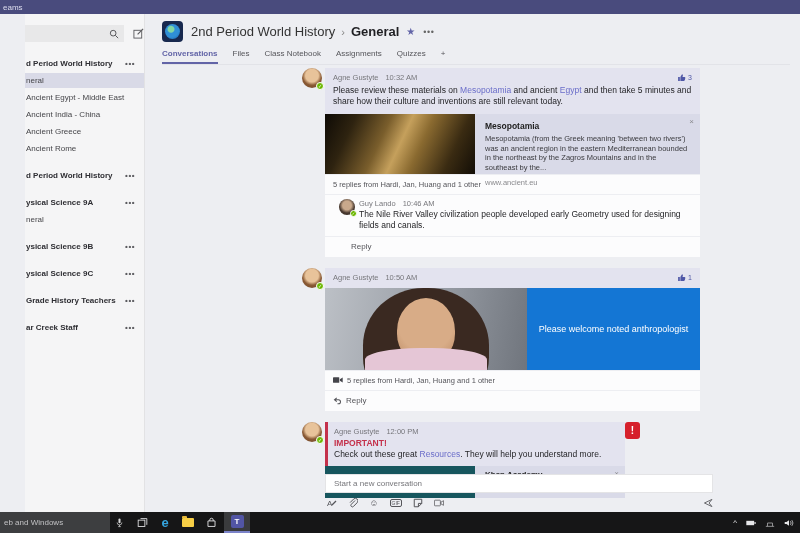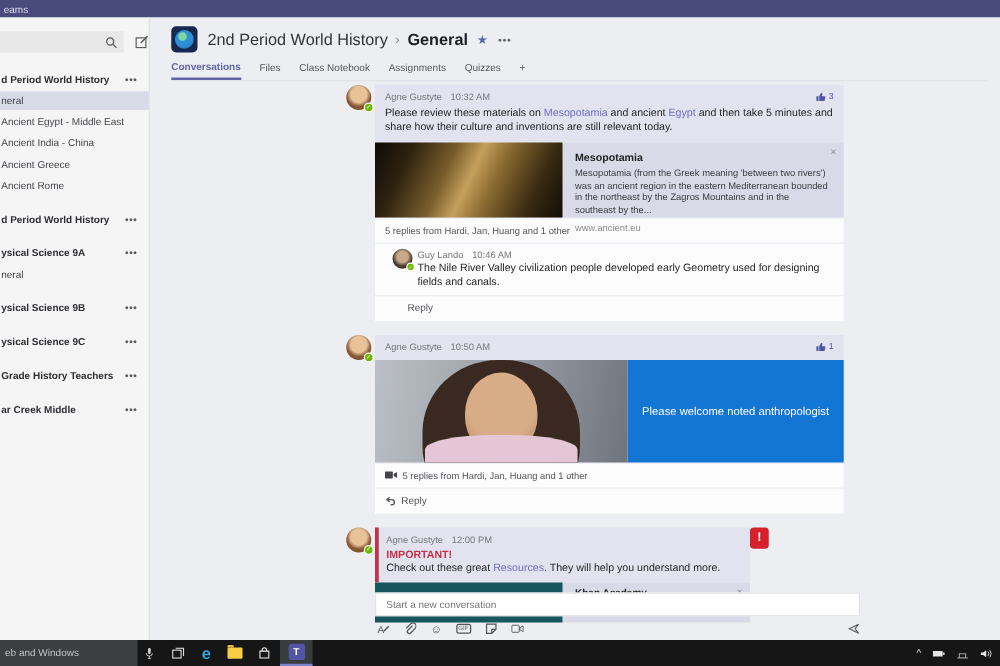--- a/index.html
+++ b/index.html
@@ -8,21 +8,21 @@
   .screen { position:relative; width:800px; height:533px; background:#EDEEF2; overflow:hidden; }
 
   
   .titlebar { position:absolute; top:0; left:0; right:0; height:14px; background:#494B7D;
     color:#DDDDEE; font-size:8px; display:flex; align-items:center; padding-left:3px; }
 
   
   .app { position:absolute; top:14px; left:0; right:0; bottom:21px; display:flex; }
 
   
-  .left { width:120px; background:#F5F5F6; border-right:1px solid #E2E2E4; position:relative; }
+  .left { width:120px; background:#F5F5F6; border-right:1px solid #E2E2E4; position:relative;margin-left:25px; }
   .search-row { display:flex; align-items:center; margin-top:11px; }
   .search-box { width:108px; height:17px; background:#E8E8E9; display:flex; align-items:center;
     justify-content:flex-end; padding-right:5px; }
   .icon-btn { color:#5A5A5E; display:inline-flex; align-items:center; justify-content:center; }
   .compose-btn { margin-left:9px; }
   .ch-list { margin-top:14px; }
   .ch-item { height:15px; display:flex; align-items:center; font-size:8px; padding-left:1px; color:#454549; }
   .ch-item.team { margin-top:12px; color:#2E2E33; font-weight:bold; }
   .ch-item.channel { margin-top:2px; }
   .ch-item.selected { background:#D9DAE7; }
@@ -33,21 +33,21 @@
   .main-header { display:flex; align-items:center; padding:7px 0 0 17px; }
   .team-avatar { width:21px; height:21px; border-radius:4px; margin-right:8px;
     background:#17284E; position:relative; overflow:hidden; }
   .team-avatar .globe { position:absolute; left:3px; top:3px; width:15px; height:15px; border-radius:50%;
     background:radial-gradient(circle at 40% 35%, #7FD6A4 0 22%, #2F8FD6 30% 58%, #1B5FA8 100%); }
   .crumb-team { font-size:13px; color:#333; }
   .crumb-sep { font-size:11px; color:#888; margin:0 6px; }
   .crumb-channel { font-size:13px; font-weight:bold; color:#1F1F23; }
   .fav-star { color:#6264A7; font-size:10px; margin-left:7px; }
   .hdr-more { color:#666; font-size:9px; margin-left:8px; letter-spacing:.5px; }
-  .tabs { display:flex; align-items:center; gap:15px; margin:7px 0 0 17px; font-size:8px; color:#55555A;
+  .tabs { display:flex; align-items:flex-start; gap:15px; margin:7px 0 0 17px; font-size:8px; color:#55555A;
     border-bottom:1px solid #E2E3E8; padding-bottom:0; margin-right:10px; }
   .tab { padding-bottom:4px; }
   .tab.active { color:#6264A7; font-weight:bold; border-bottom:2px solid #6264A7; }
 
   
   .conversation { position:absolute; top:48px; left:157px; width:400px; }
   .msg { display:flex; }
   .msg + .msg { margin-top:11px; }
   .msg-avatar { width:20px; height:20px; border-radius:50%; margin-right:3px; flex-shrink:0; position:relative;
     background:radial-gradient(circle at 50% 38%, #E8C39A 0 40%, #8A5A35 60%, #6E4526 100%); }
@@ -200,21 +200,21 @@
           </div>
           <div class="ch-item team">
             <span>ysical Science 9C</span>
             <span class="ch-more">•••</span>
           </div>
           <div class="ch-item team">
             <span>Grade History Teachers</span>
             <span class="ch-more">•••</span>
           </div>
           <div class="ch-item team">
-            <span>ar Creek Middle</span>
+            <span>ar Creek Staff</span>
             <span class="ch-more">•••</span>
           </div>
         </div>
     </div>
 
     <div class="main">
 
       <div class="main-header">
         <div class="team-avatar">
             <div class="globe"></div>

